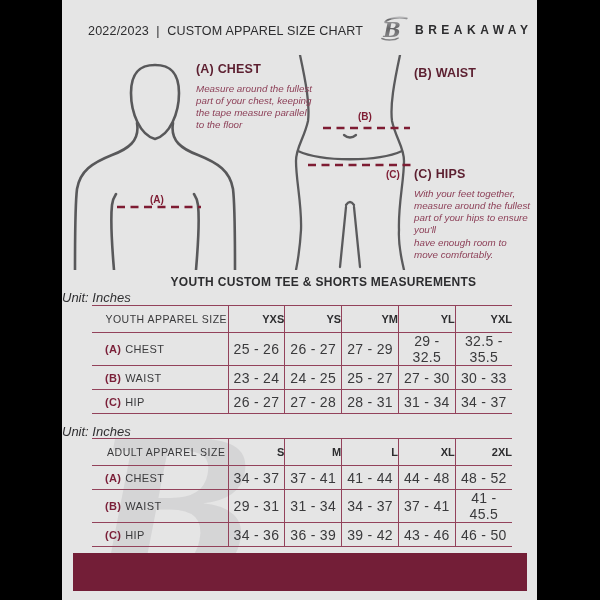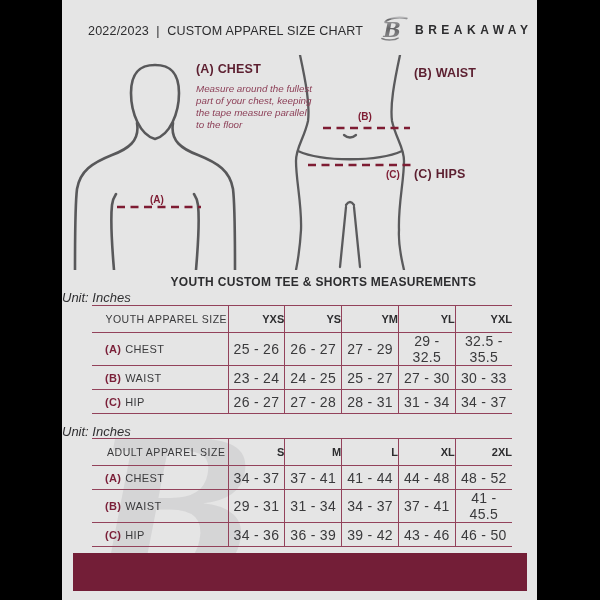--- a/index.html
+++ b/index.html
@@ -121,20 +121,22 @@
   </svg>
 
   <span id="label-a" class="dash-label">(A)</span>
   <span id="label-b" class="dash-label">(B)</span>
   <span id="label-c" class="dash-label">(C)</span>
 
   <div id="chest-head" class="inst-head">(A) CHEST</div>
   <div id="chest-body" class="inst-body">Measure around the fullest part of your chest, keeping the tape measure parallel to the floor</div>
   <div id="waist-head" class="inst-head">(B) WAIST</div>
   <div id="hips-head" class="inst-head">(C) HIPS</div>
+  <div id="hips-body" class="inst-body">With your feet together, measure around the fullest part of your hips to ensure you'll
+have enough room to move comfortably.</div>
 
   <div id="youth-title" class="sec-title">YOUTH CUSTOM TEE &amp; SHORTS MEASUREMENTS</div>
   <div id="youth-unit" class="sec-unit">Unit: Inches</div>
   <table id="youth-table" class="size-table">
     <colgroup>
         <col style="width:136px">
         <col>
         <col>
         <col>
         <col>

